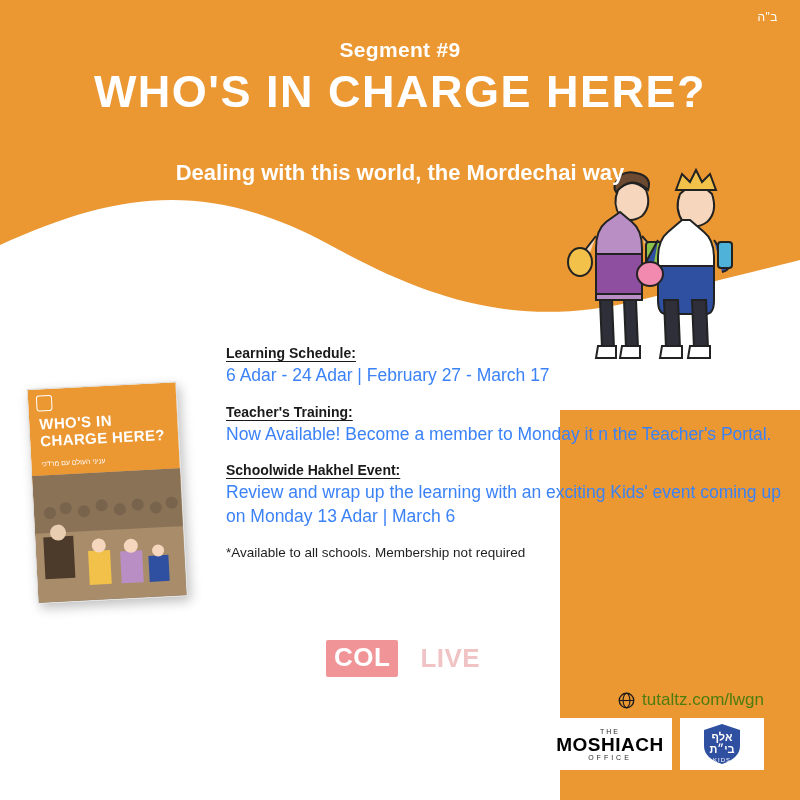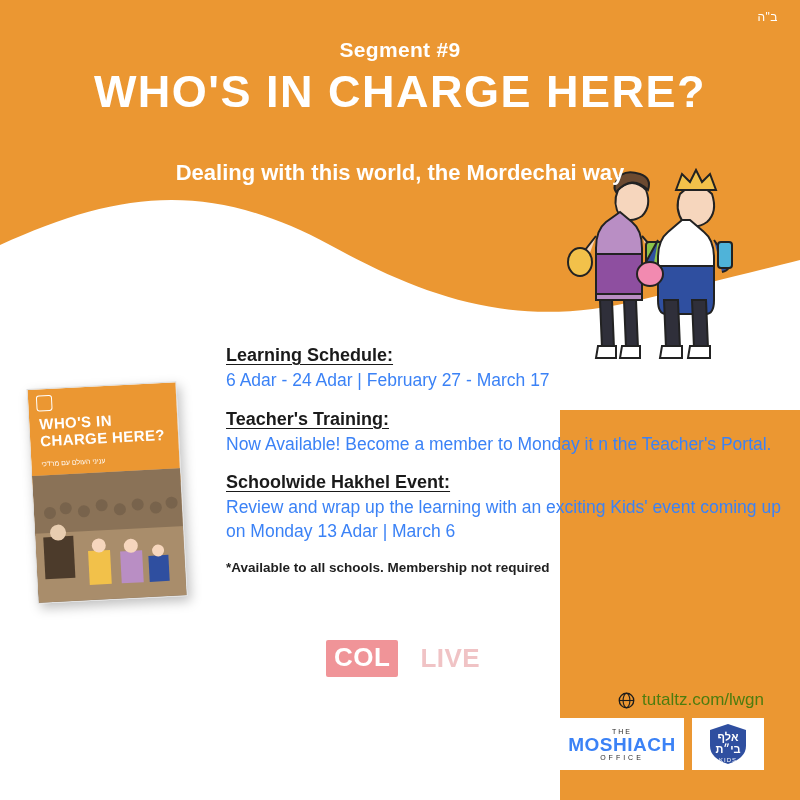--- a/index.html
+++ b/index.html
@@ -134,35 +134,35 @@
   
   .content {
     position: absolute;
     left: 226px; top: 345px;
     width: 560px;
     z-index: 6;
     color: #1a1a1a;
   }
   .sec { margin-bottom: 16px; }
   .sec-head {
-    font-size: 18px;
+    font-size: 14px;
     font-weight: bold;
     text-decoration: underline;
     text-underline-offset: 3px;
     margin-bottom: 3px;
   }
   .sec-body {
     font-size: 17.5px;
     line-height: 1.35;
     color: #3b82f6;
   }
   .footnote {
     margin-top: 12px;
     font-size: 13.5px;
-    font-weight: bold;
+    font-weight: normal;
     color: #1f1f1f;
   }
 
   
   .watermark {
     position: absolute;
     left: 298px; top: 640px;
     z-index: 8;
     display: flex;
     align-items: center;
@@ -210,25 +210,25 @@
     gap: 8px;
   }
   .logo-moshiach {
     background: #ffffff;
     width: 124px; height: 52px;
     display: flex; flex-direction: column;
     align-items: center; justify-content: center;
     line-height: 1;
   }
   .lm-the { font-size: 7px; letter-spacing: 2px; color: #2b2b2b; }
-  .lm-main { font-size: 19px; font-weight: bold; letter-spacing: 0.5px; color: #3b82f6; }
+  .lm-main { font-size: 19px; font-weight: bold; letter-spacing: 0.5px; color: #000000; }
   .lm-office { font-size: 7px; letter-spacing: 3px; color: #2b2b2b; }
   .logo-kids {
     background: #ffffff;
-    width: 72px; height: 52px;
+    width: 84px; height: 52px;
     display: flex; align-items: center; justify-content: center;
   }
   .shield {
     width: 44px; height: 44px;
     position: relative;
   }
   .shield-heb {
     position: absolute; inset: 0;
     display: flex; flex-direction: column;
     align-items: center; justify-content: center;

